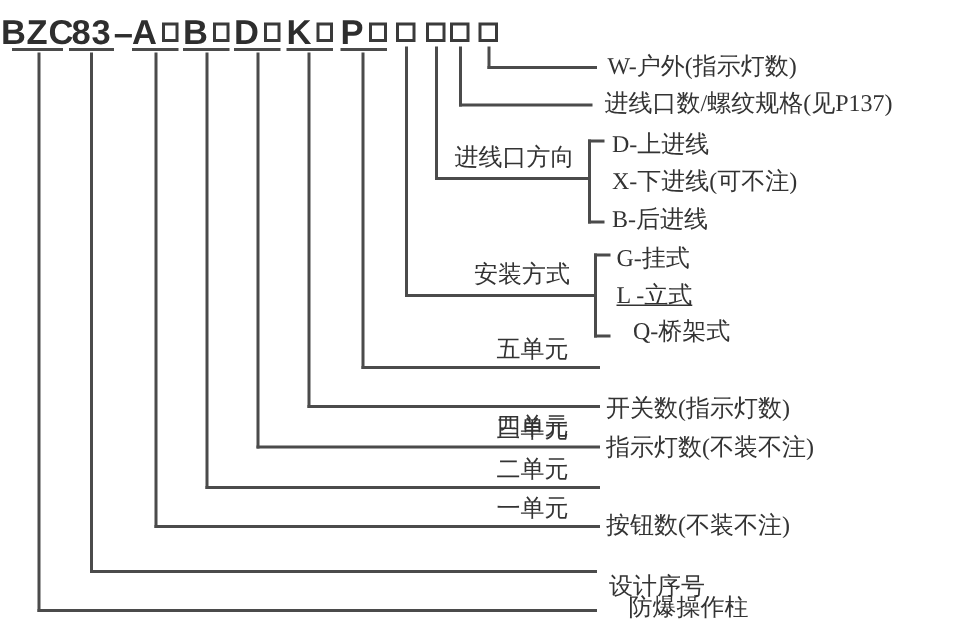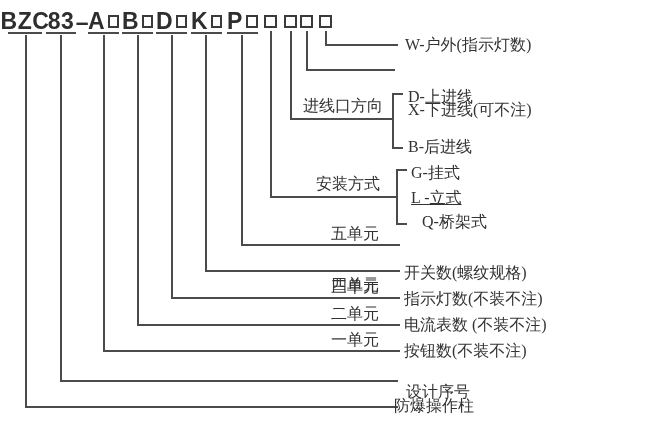--- a/index.html
+++ b/index.html
@@ -105,41 +105,41 @@
   <div class="vl" style="left:306px;top:31px;height:40px;"></div>
   <div class="hl" style="left:306px;top:69px;width:89px;"></div>
 
   <div class="vl" style="left:325px;top:31px;height:15px;"></div>
   <div class="hl" style="left:325px;top:44px;width:73px;"></div>
 
   <div class="bracket" style="left:392px;top:93px;height:56px;"></div>
   <div class="bracket" style="left:396px;top:169px;height:56px;"></div>
 
   <div class="lbl" style="left:405px;top:36px;">W-户外(指示灯数)</div>
+  <div class="lbl" style="left:403px;top:61px;">进线口数/螺纹规格(见P137)</div>
 
   <div class="lbl" style="left:303px;top:97px;">进线口方向</div>
   <div class="lbl" style="left:408px;top:88px;text-align:right;">D-上进线</div>
-  <div class="lbl" style="left:408px;top:101px;">X-下进线(可不注)</div>
+  <div class="lbl" style="left:408px;top:113px;">X-下进线(可不注)</div>
   <div class="lbl" style="left:408px;top:138px;">B-后进线</div>
 
   <div class="lbl" style="left:316px;top:175px;">安装方式</div>
   <div class="lbl" style="left:411px;top:164px;text-align:center;">G-挂式</div>
   <div class="lbl" style="left:411px;top:189px;text-decoration:underline;">L -立式</div>
   <div class="lbl" style="left:422px;top:213px;">Q-桥架式</div>
 
   <div class="unit" style="left:331px;top:225px;">五单元</div>
 
   <div class="unit" style="left:331px;top:248px;margin-top:28px;">四单元</div>
-  <div class="lbl" style="left:404px;top:264px;">开关数(螺纹规格)</div>
+  <div class="lbl" style="left:404px;top:264px;">开关数(指示灯数)</div>
 
   <div class="unit" style="left:331px;top:278px;">三单元</div>
   <div class="lbl" style="left:404px;top:290px;">指示灯数(不装不注)</div>
 
   <div class="unit" style="left:331px;top:305px;">二单元</div>
-  <div class="lbl" style="left:404px;top:316px;">电流表数 (不装不注)</div>
 
   <div class="unit" style="left:331px;top:331px;">一单元</div>
   <div class="lbl" style="left:404px;top:342px;">按钮数(不装不注)</div>
 
   <div class="lbl" style="left:406px;top:383px;">设计序号</div>
-  <div class="lbl" style="left:394px;top:397px;">防爆操作柱</div>
+  <div class="lbl" style="left:419px;top:397px;">防爆操作柱</div>
 
 </div>
 
 </body></html>

